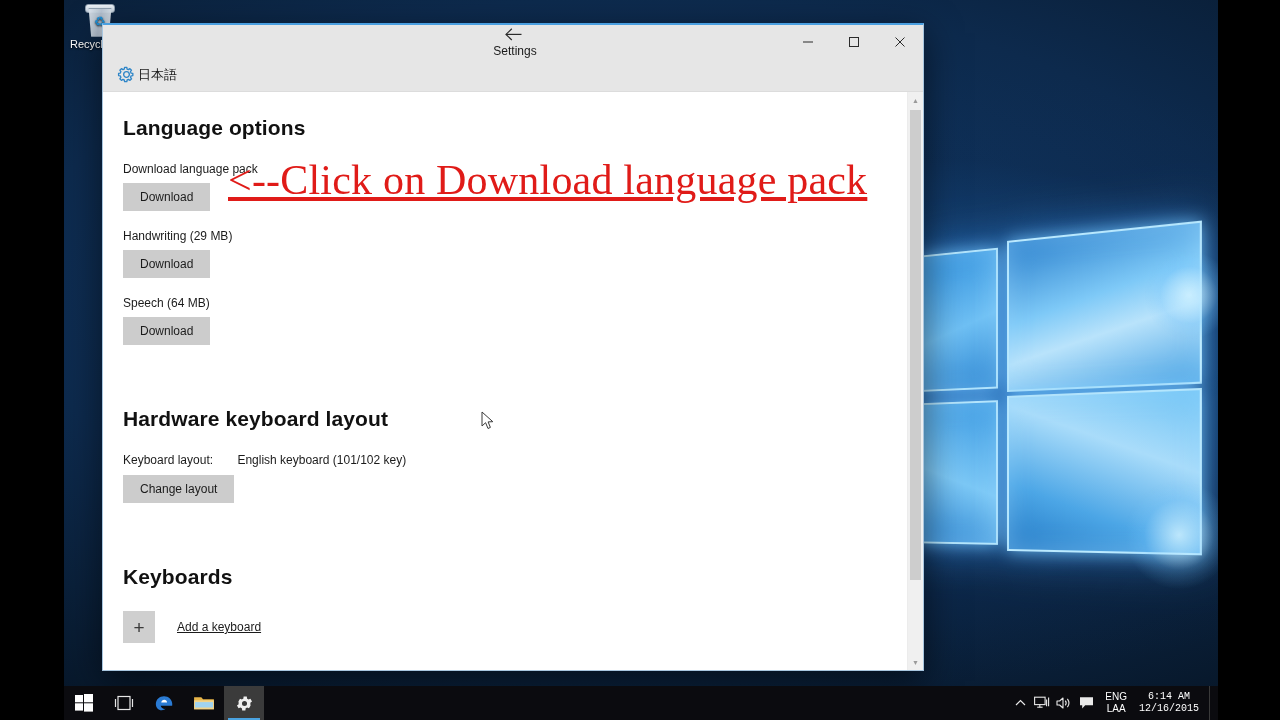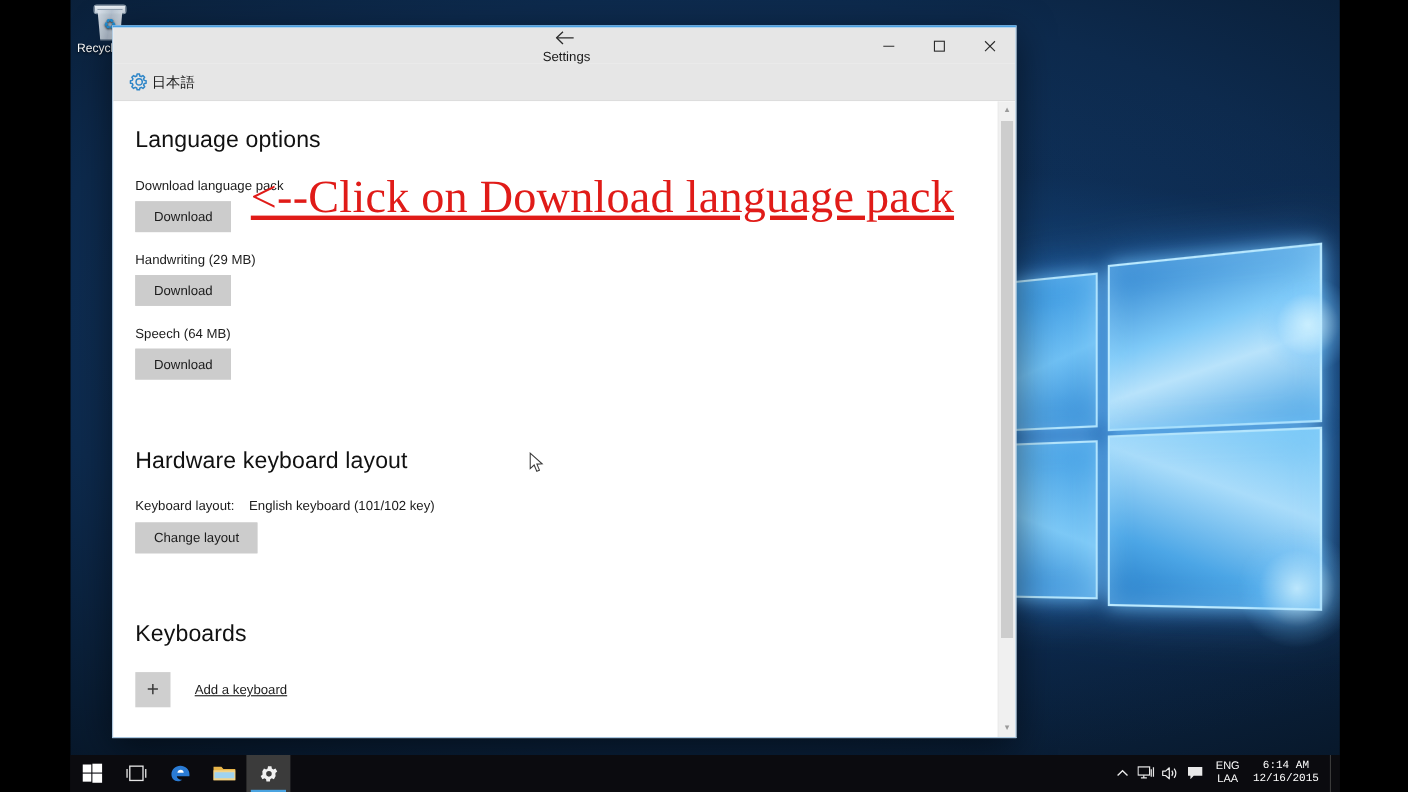--- a/index.html
+++ b/index.html
@@ -132,41 +132,41 @@
   #content {
     position: relative;
     height: 578px;
     background: #fff;
     padding: 0;
     overflow: hidden;
   }
   #inner { padding: 24px 0 0 20px; }
   h2.sec {
     margin: 0 0 22px 0;
-    font-size: 21px; font-weight: 400; color: #111;
+    font-size: 21px; font-weight: 700; color: #111;
     letter-spacing: 0.1px;
   }
   h2.sec.mt { margin-top: 44px; }
   .field-label {
     font-size: 12px; color: #1b1b1b;
     margin-bottom: 7px;
   }
   .btn {
     display: inline-block;
     background: #cccccc;
     border: 1px solid #cccccc;
     color: #1b1b1b;
     font-size: 12px;
     font-family: "Liberation Sans", sans-serif;
     padding: 6px 16px;
     margin-bottom: 18px;
     cursor: default;
   }
   .kb-line { font-size: 12px; color: #1b1b1b; margin-bottom: 8px; }
-  .kb-line .val { margin-left: 10px; }
+  .kb-line .val { margin-left: 21px; }
   .kb-row { display: flex; align-items: center; margin-top: 6px; }
   .add-tile {
     width: 32px; height: 32px;
     background: #cfcfcf;
     display: flex; align-items: center; justify-content: center;
     color: #3a3a3a; font-size: 19px; line-height: 1;
     font-weight: 300;
   }
   .kb-row .label { margin-left: 22px; font-size: 12px; color: #1b1b1b; text-decoration: underline; }
   

